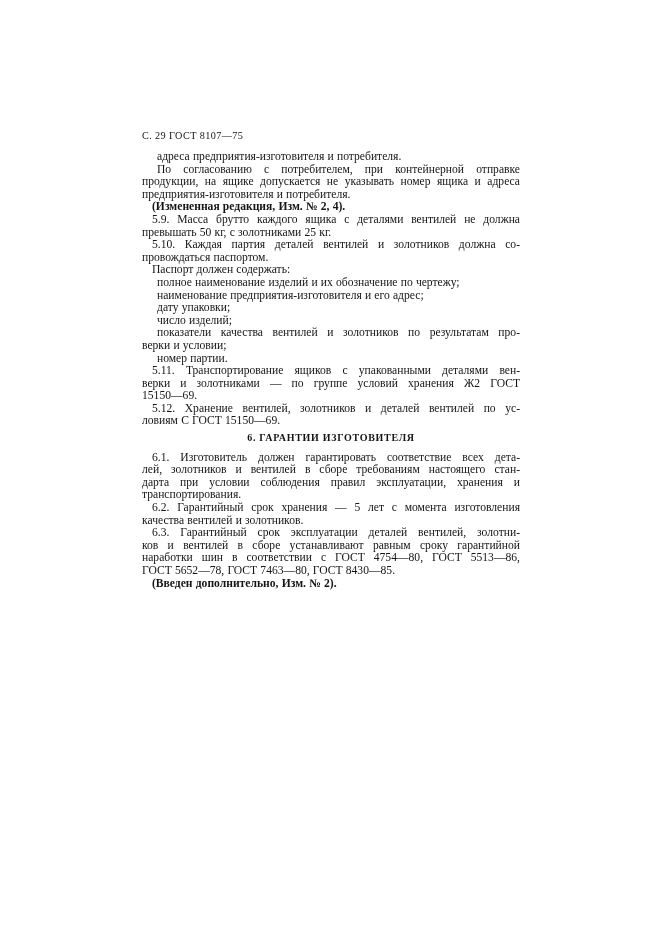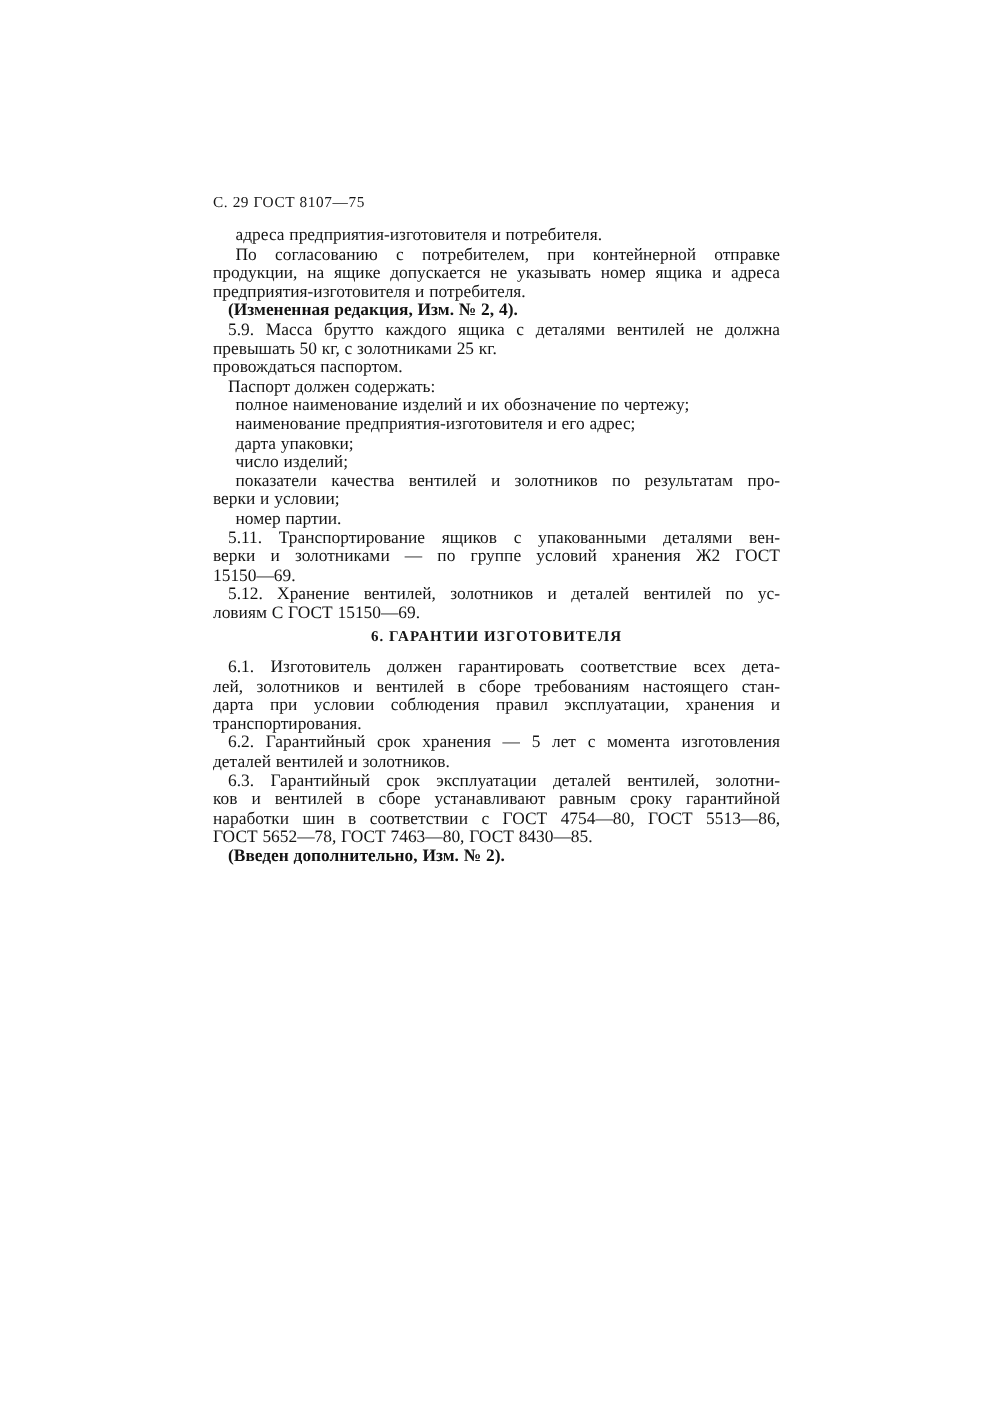--- a/index.html
+++ b/index.html
@@ -67,42 +67,43 @@
 
 <div class="text-block">
   <div id="part1">
       <div class="tl ind2">адреса предприятия-изготовителя и потребителя.</div>
       <div class="tl just ind2">По согласованию с потребителем, при контейнерной отправке</div>
       <div class="tl just">продукции, на ящике допускается не указывать номер ящика и адреса</div>
       <div class="tl">предприятия-изготовителя и потребителя.</div>
       <div class="tl bold ind1">(Измененная редакция, Изм. № 2, 4).</div>
       <div class="tl just ind1">5.9. Масса брутто каждого ящика с деталями вентилей не должна</div>
       <div class="tl">превышать 50 кг, с золотниками 25 кг.</div>
+      <div class="tl just ind1">5.10. Каждая партия деталей вентилей и золотников должна со-</div>
       <div class="tl">провождаться паспортом.</div>
       <div class="tl ind1">Паспорт должен содержать:</div>
       <div class="tl ind2">полное наименование изделий и их обозначение по чертежу;</div>
       <div class="tl ind2">наименование предприятия-изготовителя и его адрес;</div>
-      <div class="tl ind2">дарта упаковки;</div>
+      <div class="tl ind2">дату упаковки;</div>
       <div class="tl ind2">число изделий;</div>
       <div class="tl just ind2">показатели качества вентилей и золотников по результатам про-</div>
       <div class="tl">верки и условии;</div>
       <div class="tl ind2">номер партии.</div>
       <div class="tl just ind1">5.11. Транспортирование ящиков с упакованными деталями вен-</div>
       <div class="tl just">верки и золотниками — по группе условий хранения Ж2 ГОСТ</div>
       <div class="tl">15150—69.</div>
       <div class="tl just ind1">5.12. Хранение вентилей, золотников и деталей вентилей по ус-</div>
       <div class="tl">ловиям С ГОСТ 15150—69.</div>
     </div>
   <div class="section-heading">6. ГАРАНТИИ ИЗГОТОВИТЕЛЯ</div>
   <div id="part2">
       <div class="tl just ind1">6.1. Изготовитель должен гарантировать соответствие всех дета-</div>
       <div class="tl just">лей, золотников и вентилей в сборе требованиям настоящего стан-</div>
       <div class="tl just">дарта при условии соблюдения правил эксплуатации, хранения и</div>
       <div class="tl">транспортирования.</div>
       <div class="tl just ind1">6.2. Гарантийный срок хранения — 5 лет с момента изготовления</div>
-      <div class="tl">деталей вентилей и золотников.</div>
+      <div class="tl">качества вентилей и золотников.</div>
       <div class="tl just ind1">6.3. Гарантийный срок эксплуатации деталей вентилей, золотни-</div>
       <div class="tl just">ков и вентилей в сборе устанавливают равным сроку гарантийной</div>
       <div class="tl just">наработки шин в соответствии с ГОСТ 4754—80, ГОСТ 5513—86,</div>
       <div class="tl">ГОСТ 5652—78, ГОСТ 7463—80, ГОСТ 8430—85.</div>
       <div class="tl bold ind1">(Введен дополнительно, Изм. № 2).</div>
     </div>
 </div>
 
 </body></html>

